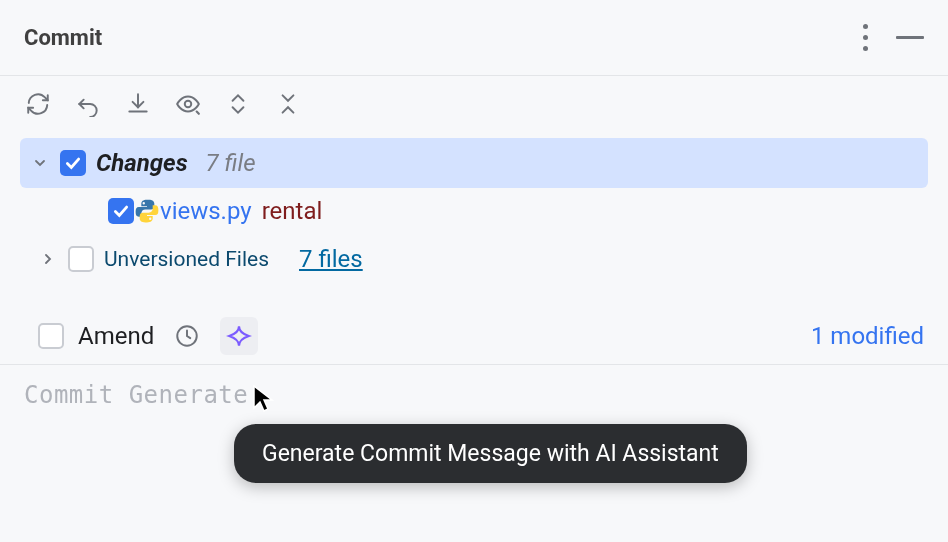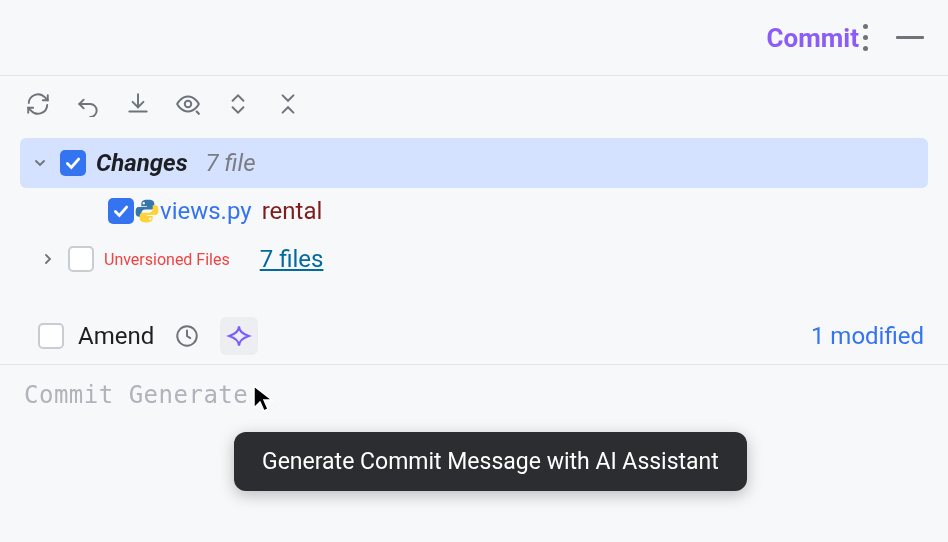--- a/index.html
+++ b/index.html
@@ -7,25 +7,24 @@
   body { position: relative; overflow: hidden; }
 
   .title-bar {
     height: 76px;
     display: flex;
     align-items: center;
     padding: 0 24px;
     border-bottom: 1px solid #e3e5e8;
   }
   .title-bar-title {
-    font-size: 26px;
+    font-size: 22px;
     font-weight: 700;
-    color: #8b5cf6;
+    color: #404040;
     flex: 1;
-    text-align: right;
   }
   .title-actions { display: flex; align-items: center; gap: 24px; }
   .kebab { display: flex; flex-direction: column; gap: 6px; padding: 4px; }
   .kebab span { width: 5px; height: 5px; background: #6f737a; border-radius: 50%; }
   .minimize-bar { width: 28px; height: 3px; background: #6f737a; border-radius: 1px; }
 
   .toolbar {
     height: 56px;
     display: flex;
     align-items: center;
@@ -63,21 +62,21 @@
   .file-row {
     display: flex; align-items: center; height: 46px; padding-left: 88px; 
   }
   .file-icon { width: 26px; height: 26px; position: relative; }
   .file-name { font-size: 24px; color: #3574f0; }
   .file-path { font-size: 24px; color: #7f1d1d; margin-left: 10px; }
 
   .unversioned-row {
     display: flex; align-items: center; height: 46px; padding-left: 18px; gap: 10px; margin-top: 2px;
   }
-  .unv-label { font-size: 16px; color: #ef4444; }
+  .unv-label { font-size: 21px; color: #0c4a6e; }
   .unv-count { font-size: 24px; color: #0369a1; margin-left: 20px; text-decoration: underline; }
 
   .amend-bar {
     display: flex; align-items: center; padding: 0 24px; height: 56px; margin-top: 18px; gap: 14px; margin-left: 14px;
   }
   .amend-label { font-size: 24px; color: #1e1f22; }
   .ring-icon, .ai-icon {
     width: 38px; height: 38px; display: flex; align-items: center; justify-content: center; border-radius: 6px;
   }
   .ring-icon svg { width: 26px; height: 26px; color: #6f737a; stroke: #6f737a; }
@@ -98,24 +97,23 @@
     letter-spacing: 0.5px;
   }
 
   .tooltip {
     position: absolute;
     top: 424px; left: 234px;
     background: #2b2d30;
     color: #fff;
     font-size: 23px;
     padding: 16px 28px;
-    border-radius: 12px;
+    border-radius: 22px;
     white-space: nowrap;
     box-shadow: 0 4px 16px rgba(0,0,0,0.25);
-    margin-top: 8px;
   }
 
   .cursor-arrow {
     position: absolute;
     top: 384px; left: 252px;
     width: 24px; height: 30px;
     pointer-events: none;
   }
 </style>
 </head>

